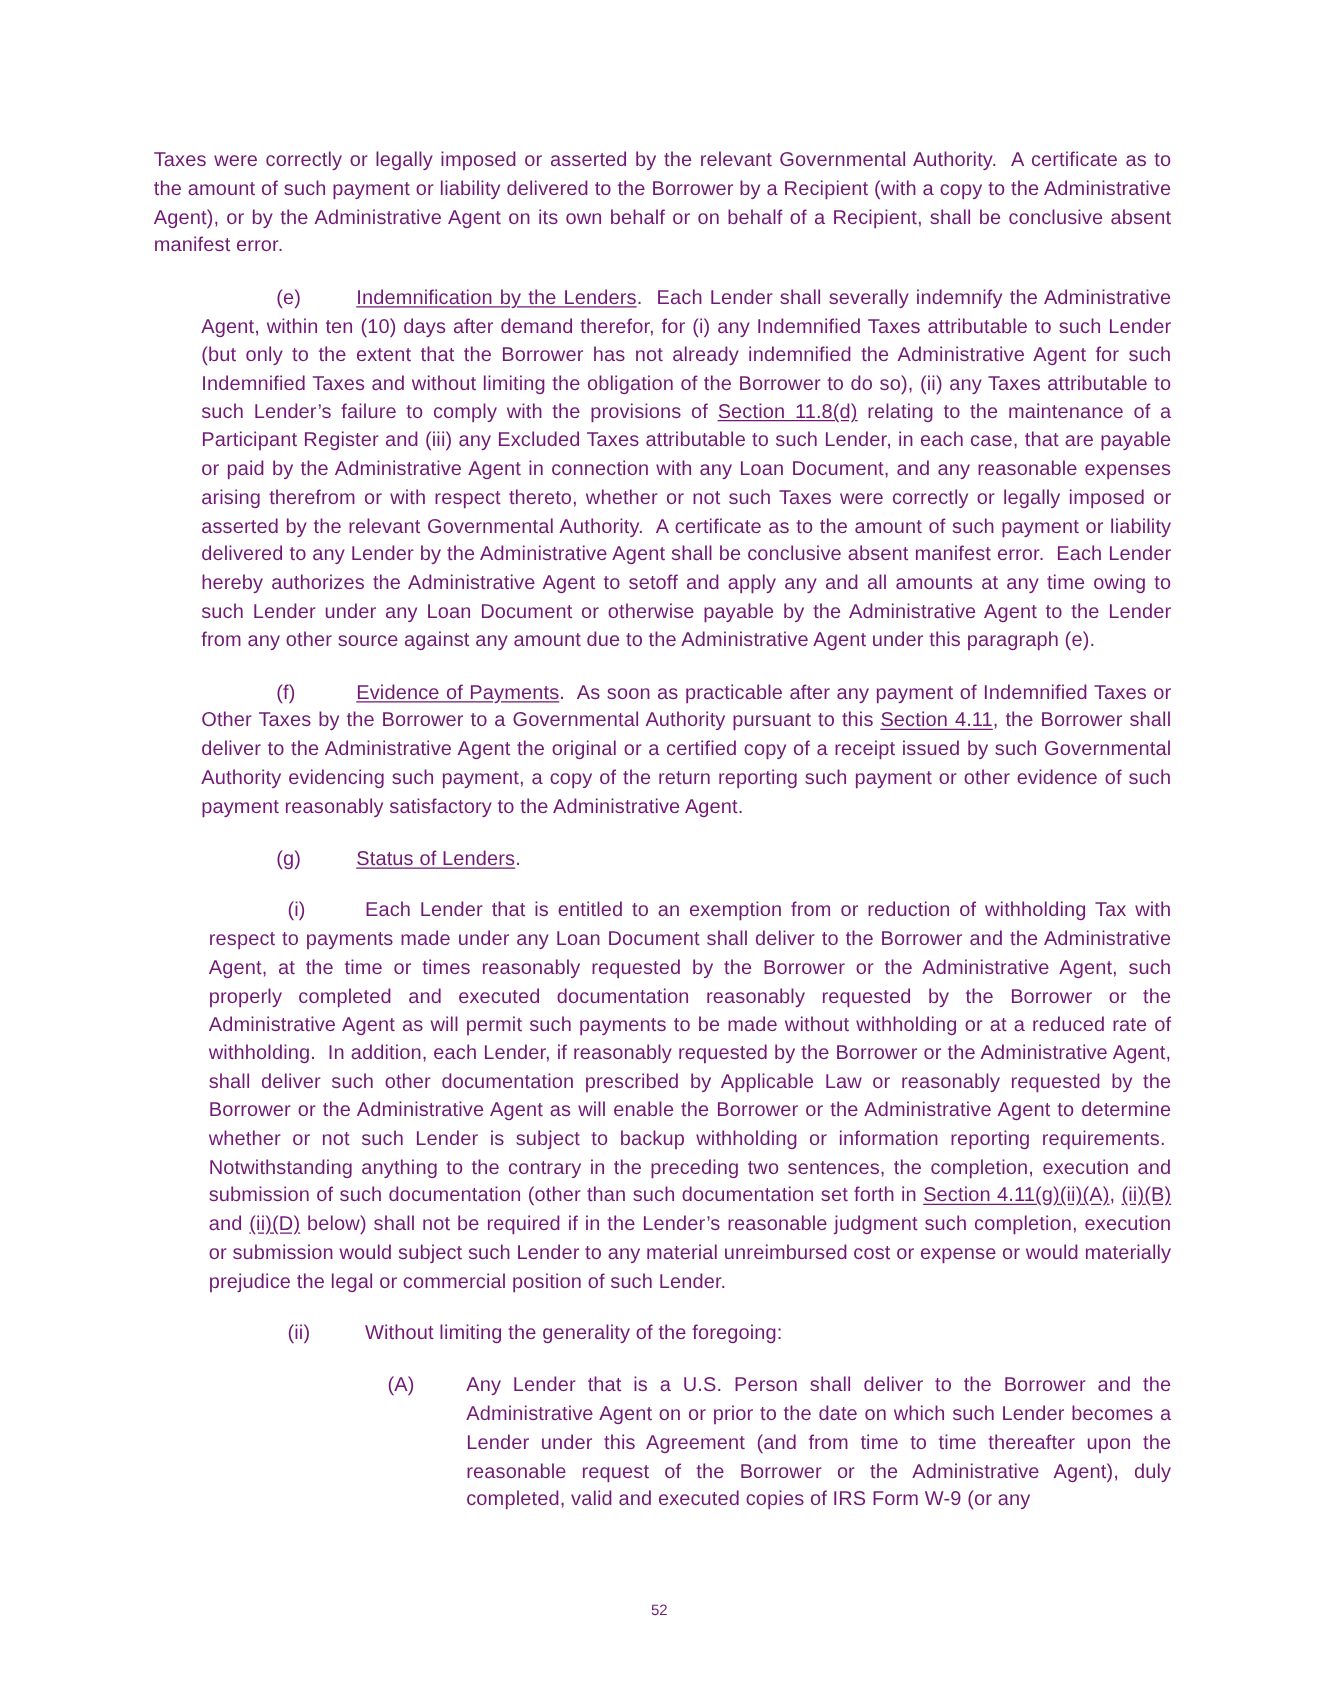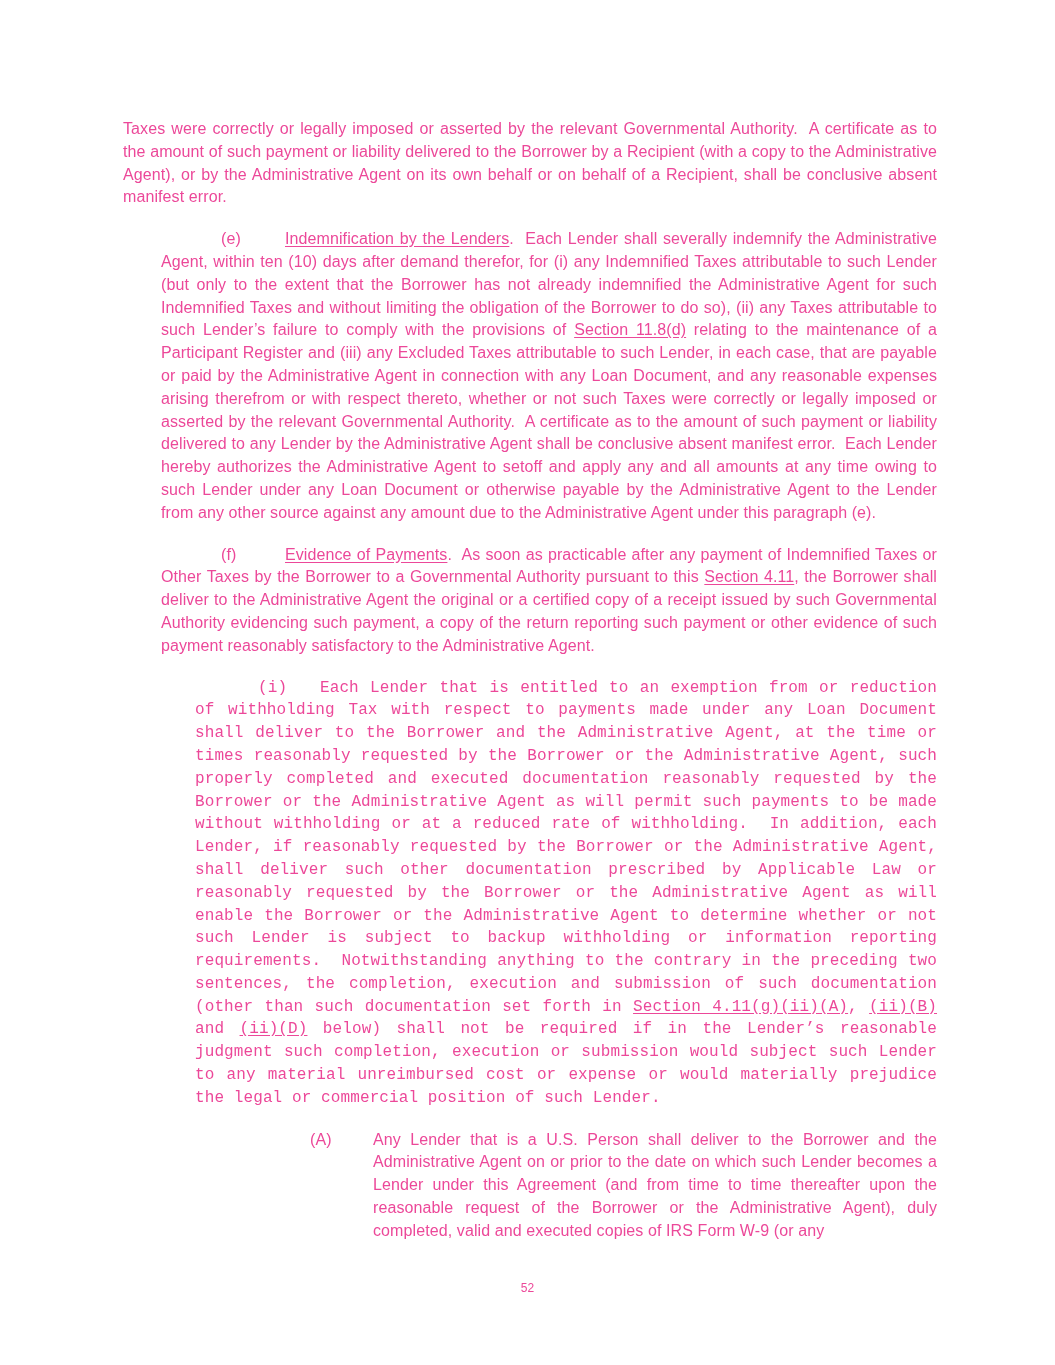--- a/index.html
+++ b/index.html
@@ -5,41 +5,41 @@
   html, body {
     margin: 0;
     padding: 0;
     background: #ffffff;
   }
   .sheet {
     position: relative;
     width: 1055px;
     height: 1365px;
     background: #ffffff;
-    color: #ec4899;
+    color: #701a75;
     font-family: "Liberation Sans", sans-serif;
     overflow: hidden;
   }
   .doc {
     position: absolute;
     left: 123px;
     top: 118px;
     width: 814px;
   }
   .para {
     margin: 0 0 19px 0;
     font-size: 16px;
     line-height: 22.8px;
     text-align: justify;
     letter-spacing: 0.1px;
   }
   
   .lvl0.fli { text-indent: 60px; margin-left: 38px; }
   
-  .lvl1 { margin-left: 72px; text-indent: 63px; font-family: Liberation Mono, monospace; }
+  .lvl1 { margin-left: 44px; text-indent: 63px; }
   
   .lvl2 { margin-left: 250px; text-indent: -63px; }
   .marker {
     display: inline-block;
     text-indent: 0;
   }
   .lvl0 .marker { width: 64px; }
   .lvl1 .marker { width: 62px; }
   .lvl2 .marker { width: 63px; }
   .u { text-decoration: underline; text-underline-offset: 2px; }
@@ -57,23 +57,25 @@
 <body>
 
 <div class="sheet">
   <main class="doc">
     <p class="para lvl0"><span>Taxes were correctly or legally imposed or asserted by the relevant Governmental Authority.&nbsp; A certificate as to the amount of such payment or liability delivered to the Borrower by a Recipient (with a copy to the Administrative Agent), or by the Administrative Agent on its own behalf or on behalf of a Recipient, shall be conclusive absent manifest error.</span></p>
 
     <p class="para lvl0 fli"><span class="marker">(e)</span><span class="u">Indemnification by the Lenders</span><span>.&nbsp; Each Lender shall severally indemnify the Administrative Agent, within ten (10) days after demand therefor, for (i) any Indemnified Taxes attributable to such Lender (but only to the extent that the Borrower has not already indemnified the Administrative Agent for such Indemnified Taxes and without limiting the obligation of the Borrower to do so), (ii) any Taxes attributable to such Lender’s failure to comply with the provisions of </span><span class="u">Section 11.8(d)</span><span> relating to the maintenance of a Participant Register and (iii) any Excluded Taxes attributable to such Lender, in each case, that are payable or paid by the Administrative Agent in connection with any Loan Document, and any reasonable expenses arising therefrom or with respect thereto, whether or not such Taxes were correctly or legally imposed or asserted by the relevant Governmental Authority.&nbsp; A certificate as to the amount of such payment or liability delivered to any Lender by the Administrative Agent shall be conclusive absent manifest error.&nbsp; Each Lender hereby authorizes the Administrative Agent to setoff and apply any and all amounts at any time owing to such Lender under any Loan Document or otherwise payable by the Administrative Agent to the Lender from any other source against any amount due to the Administrative Agent under this paragraph (e).</span></p>
 
     <p class="para lvl0 fli"><span class="marker">(f)</span><span class="u">Evidence of Payments</span><span>.&nbsp; As soon as practicable after any payment of Indemnified Taxes or Other Taxes by the Borrower to a Governmental Authority pursuant to this </span><span class="u">Section 4.11</span><span>, the Borrower shall deliver to the Administrative Agent the original or a certified copy of a receipt issued by such Governmental Authority evidencing such payment, a copy of the return reporting such payment or other evidence of such payment reasonably satisfactory to the Administrative Agent.</span></p>
 
+    <p class="para lvl0 fli"><span class="marker">(g)</span><span class="u">Status of Lenders</span><span>.</span></p>
 
     <p class="para lvl1"><span class="marker">(i)</span><span>Each Lender that is entitled to an exemption from or reduction of withholding Tax with respect to payments made under any Loan Document shall deliver to the Borrower and the Administrative Agent, at the time or times reasonably requested by the Borrower or the Administrative Agent, such properly completed and executed documentation reasonably requested by the Borrower or the Administrative Agent as will permit such payments to be made without withholding or at a reduced rate of withholding.&nbsp; In addition, each Lender, if reasonably requested by the Borrower or the Administrative Agent, shall deliver such other documentation prescribed by Applicable Law or reasonably requested by the Borrower or the Administrative Agent as will enable the Borrower or the Administrative Agent to determine whether or not such Lender is subject to backup withholding or information reporting requirements.&nbsp; Notwithstanding anything to the contrary in the preceding two sentences, the completion, execution and submission of such documentation (other than such documentation set forth in </span><span class="u">Section 4.11(g)(ii)(A)</span><span>, </span><span class="u">(ii)(B)</span><span> and </span><span class="u">(ii)(D)</span><span> below) shall not be required if in the Lender’s reasonable judgment such completion, execution or submission would subject such Lender to any material unreimbursed cost or expense or would materially prejudice the legal or commercial position of such Lender.</span></p>
 
+    <p class="para lvl1"><span class="marker">(ii)</span><span>Without limiting the generality of the foregoing:</span></p>
 
     <p class="para lvl2"><span class="marker">(A)</span><span>Any Lender that is a U.S. Person shall deliver to the Borrower and the Administrative Agent on or prior to the date on which such Lender becomes a Lender under this Agreement (and from time to time thereafter upon the reasonable request of the Borrower or the Administrative Agent), duly completed, valid and executed copies of IRS Form W-9 (or any</span></p>
   </main>
 
   <footer class="page-footer">
     <span>52</span>
   </footer>
 </div>
 
 </body></html>

